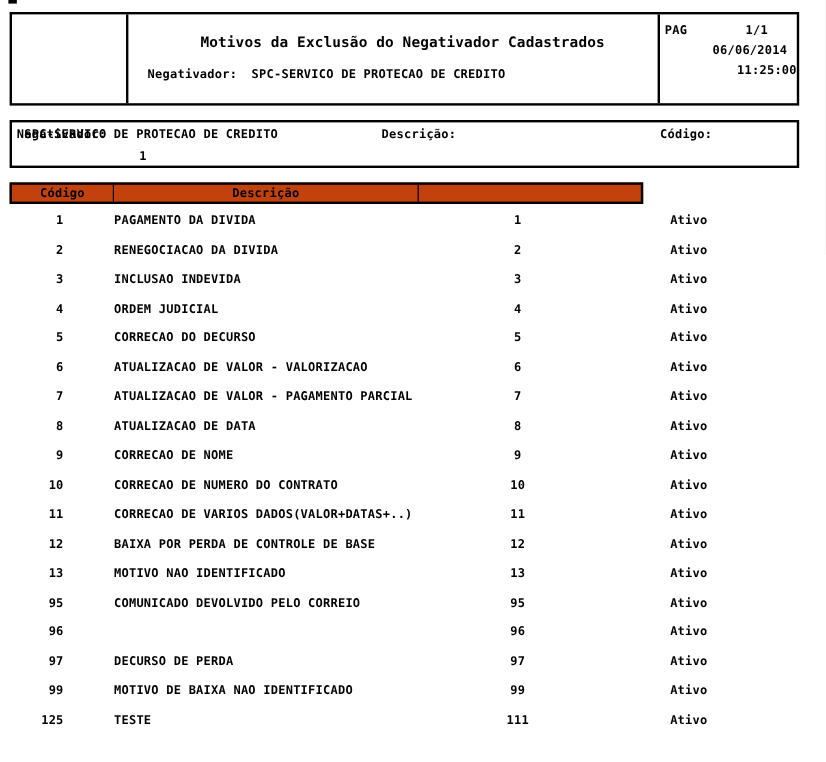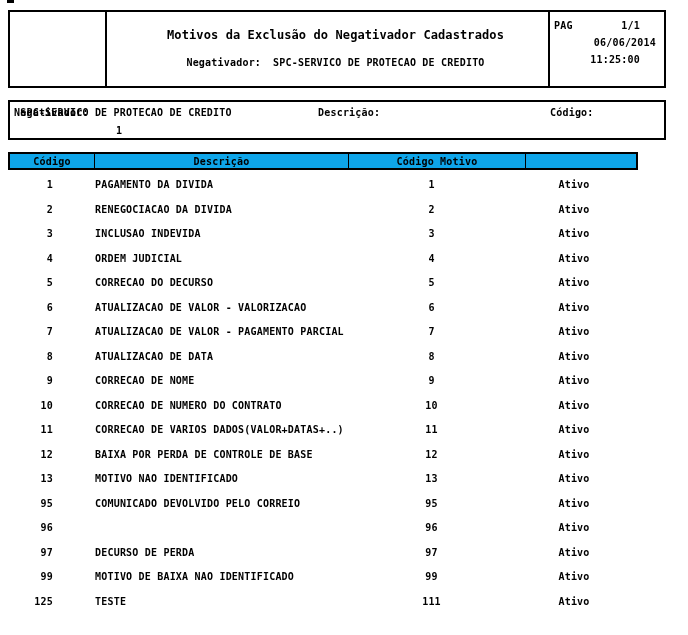--- a/index.html
+++ b/index.html
@@ -19,46 +19,46 @@
     position:absolute; left:8px; top:10px; width:658px; height:78px;
     border:2px solid #000; display:flex; background:#fff;
   }
   .header-logo { width:97px; border-right:2px solid #000; }
   .header-center { flex:1; position:relative; }
   .header-title {
     position:absolute; left:16px; right:0; top:16px; text-align:center;
     font-size:12px; letter-spacing:0.1px; white-space:pre;
   }
   .header-subtitle {
-    position:absolute; left:16px; right:0; top:45px; text-align:center; white-space:pre;
+    position:absolute; left:16px; right:0; top:45px; text-align:left; white-space:pre;
   }
   .header-subtitle .gap { display:inline-block; width:12px; }
   .header-pag {
     width:116px; border-left:2px solid #000; padding-top:5px; line-height:17px;
   }
   .pag-line { display:flex; justify-content:space-between; padding:0 24px 0 4px; }
   .date-line { text-align:right; padding-right:8px; }
-  .time-line { text-align:right; padding-right:24px; }
+  .time-line { text-align:right; }
 
   
   .filter-box {
     position:absolute; left:8px; top:100px; width:658px; height:40px;
     border:2px solid #000; background:#fff;
   }
   .filter-box span { position:absolute; white-space:pre; }
   .f-negativador { left:4px;  top:5px; }
   .f-descricao  { left:308px; top:5px; }
   .f-codigo     { left:540px; top:5px; }
   .f-indicador  { left:4px;  top:23px;margin-top:28px; }
   .f-indicador-val { left:106px; top:23px; }
 
   
   .table-head {
-    position:absolute; left:8px; top:152px; width:630px; height:18px;
-    border:2px solid #000; display:flex; align-items:center; background:#0ea5e9;
+    position:absolute; left:8px; top:152px; width:528px; height:18px;
+    border:2px solid #000; display:flex; align-items:center; background:#c2410c;
   }
   .table-head .th { text-align:center; white-space:pre; }
   .th-codigo { width:85px;  border-right:1px solid #000; }
   .th-desc   { width:254px; border-right:1px solid #000; }
   .th-motivo { width:177px; border-right:1px solid #000; }
   .th-ind    { flex:1; }
   .table-head .th { align-self:stretch; display:flex; align-items:center; justify-content:center; }
 
   
   .table-body { position:absolute; left:0; top:172px; width:688px; }
@@ -97,21 +97,20 @@
     <span class="f-negativador"><span>Negativador:</span> <span>SPC-SERVICO DE PROTECAO DE CREDITO</span></span>
     <span class="f-descricao">Descrição:</span>
     <span class="f-codigo">Código:</span>
     <span class="f-indicador">Indicador Uso:</span>
     <span class="f-indicador-val">1</span>
   </div>
 
   <div class="table-head">
     <div class="th th-codigo">Código</div>
     <div class="th th-desc">Descrição</div>
-    <div class="th th-motivo">Código Motivo</div>
   </div>
 
   <div class="table-body">
       <div class="data-row">
       <span class="c-codigo">1</span>
       <span class="c-desc">PAGAMENTO DA DIVIDA</span>
       <span class="c-motivo">1</span>
       <span class="c-ind">Ativo</span>
     </div>
       <div class="data-row">

